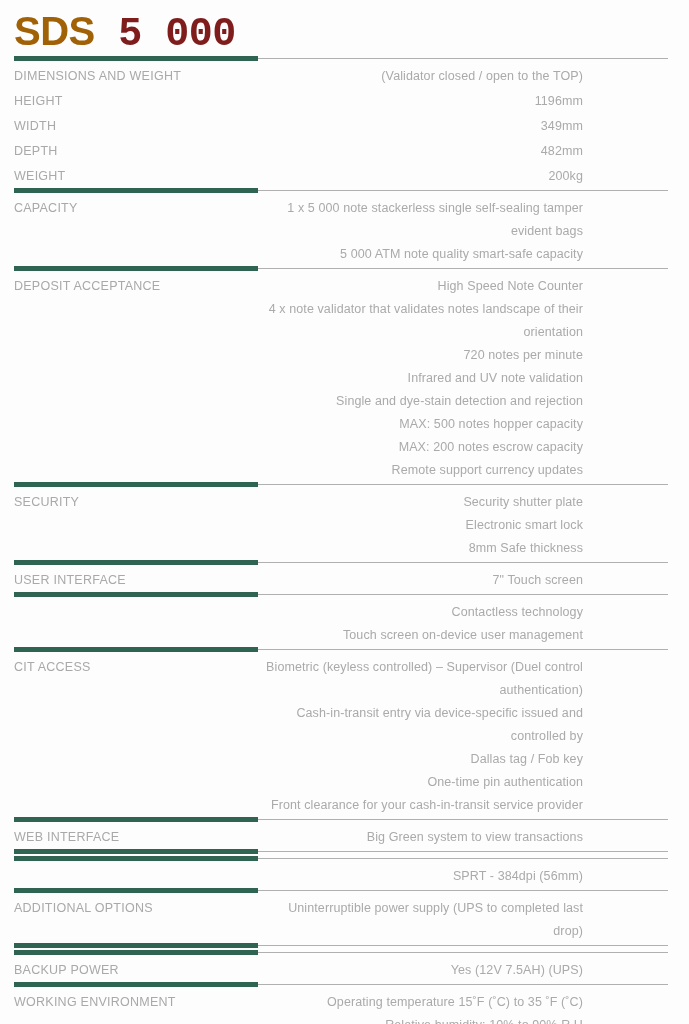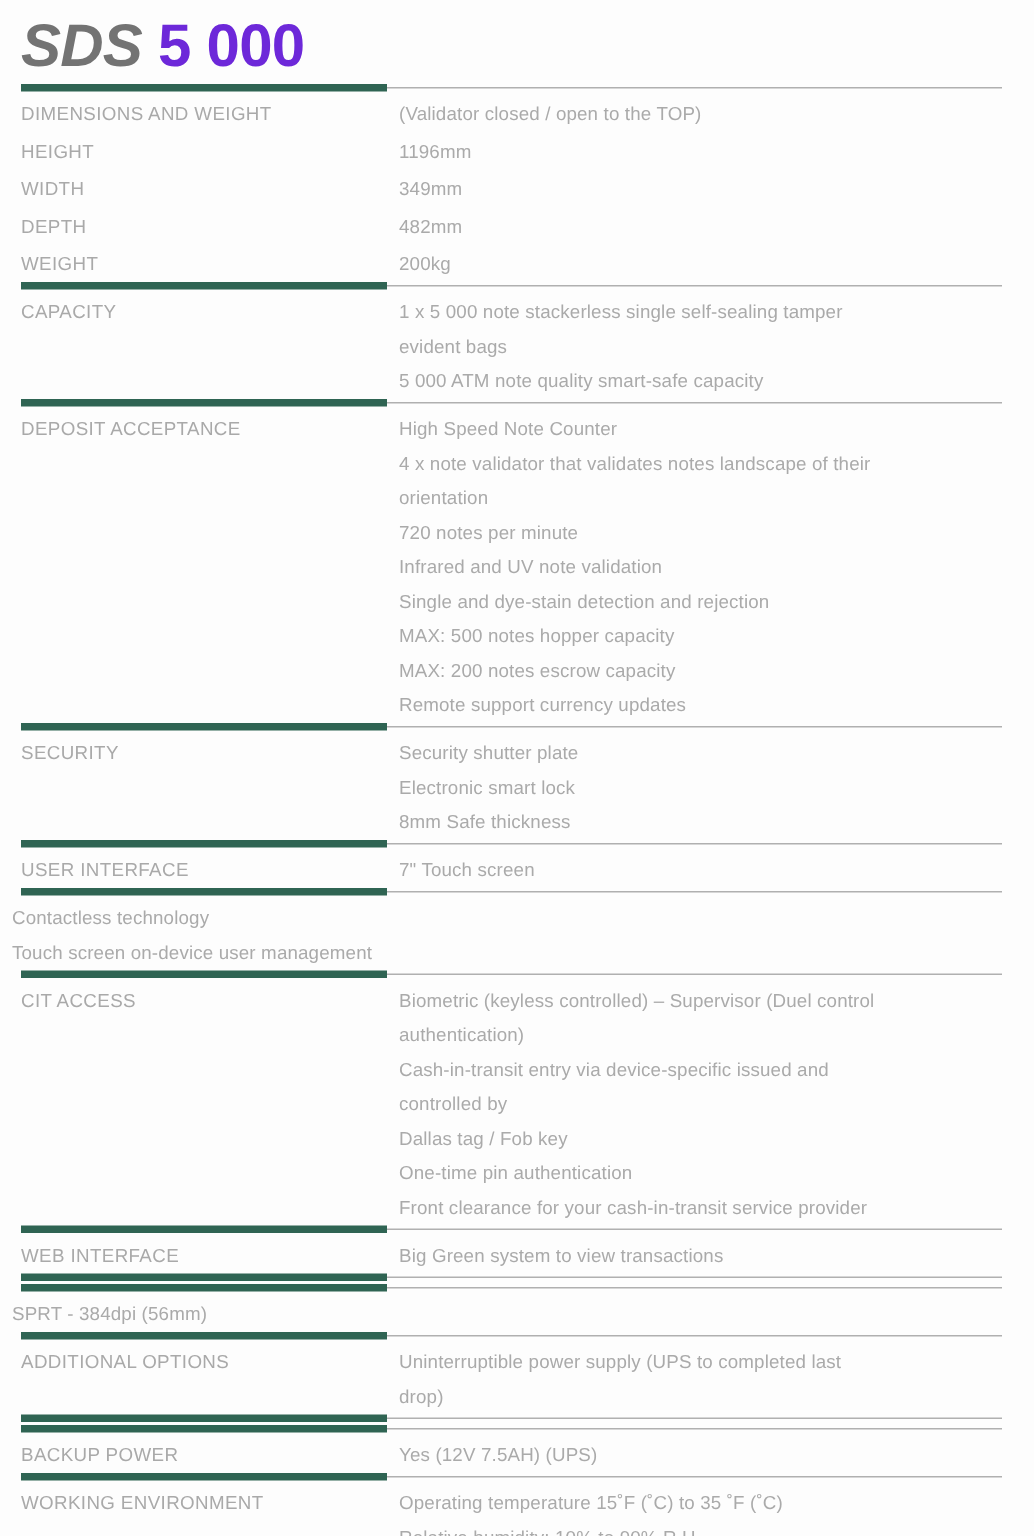--- a/index.html
+++ b/index.html
@@ -21,22 +21,22 @@
     padding: 6px 0 0 14px;
     height: 56px;
   }
   .title {
     font-size: 40px;
     font-weight: bold;
     letter-spacing: -0.5px;
     line-height: 50px;
     white-space: nowrap;
   }
-  .title .t-sds { color: #737373; font-style: italic; }
-  .title .t-num { color: #6d28d9; }
+  .title .t-sds { color: #a16207; }
+  .title .t-num { color: #7f1d1d; font-family: Liberation Mono, monospace; }
 
   
   .spec-table {
     width: 689px;
   }
   .spec-row {
     display: flex;
     width: 603px;
     align-items: stretch;
   }
@@ -72,20 +72,21 @@
     letter-spacing: 0.25px;
     line-height: 23px;
     text-transform: uppercase;
     white-space: nowrap;
   }
   .cell-values {
     flex: 1 1 auto;
     padding-left: 8px;
     padding-top: 2px;
     padding-right: 20px;
+    text-align: right;
   }
   .cell-values .val {
     font-size: 12.5px;
     color: #aaaaaa;
     line-height: 23px;
     letter-spacing: 0.1px;
   }
   
   .spec-row .cell-values .val:first-child { padding-top: 0; }
 </style>

